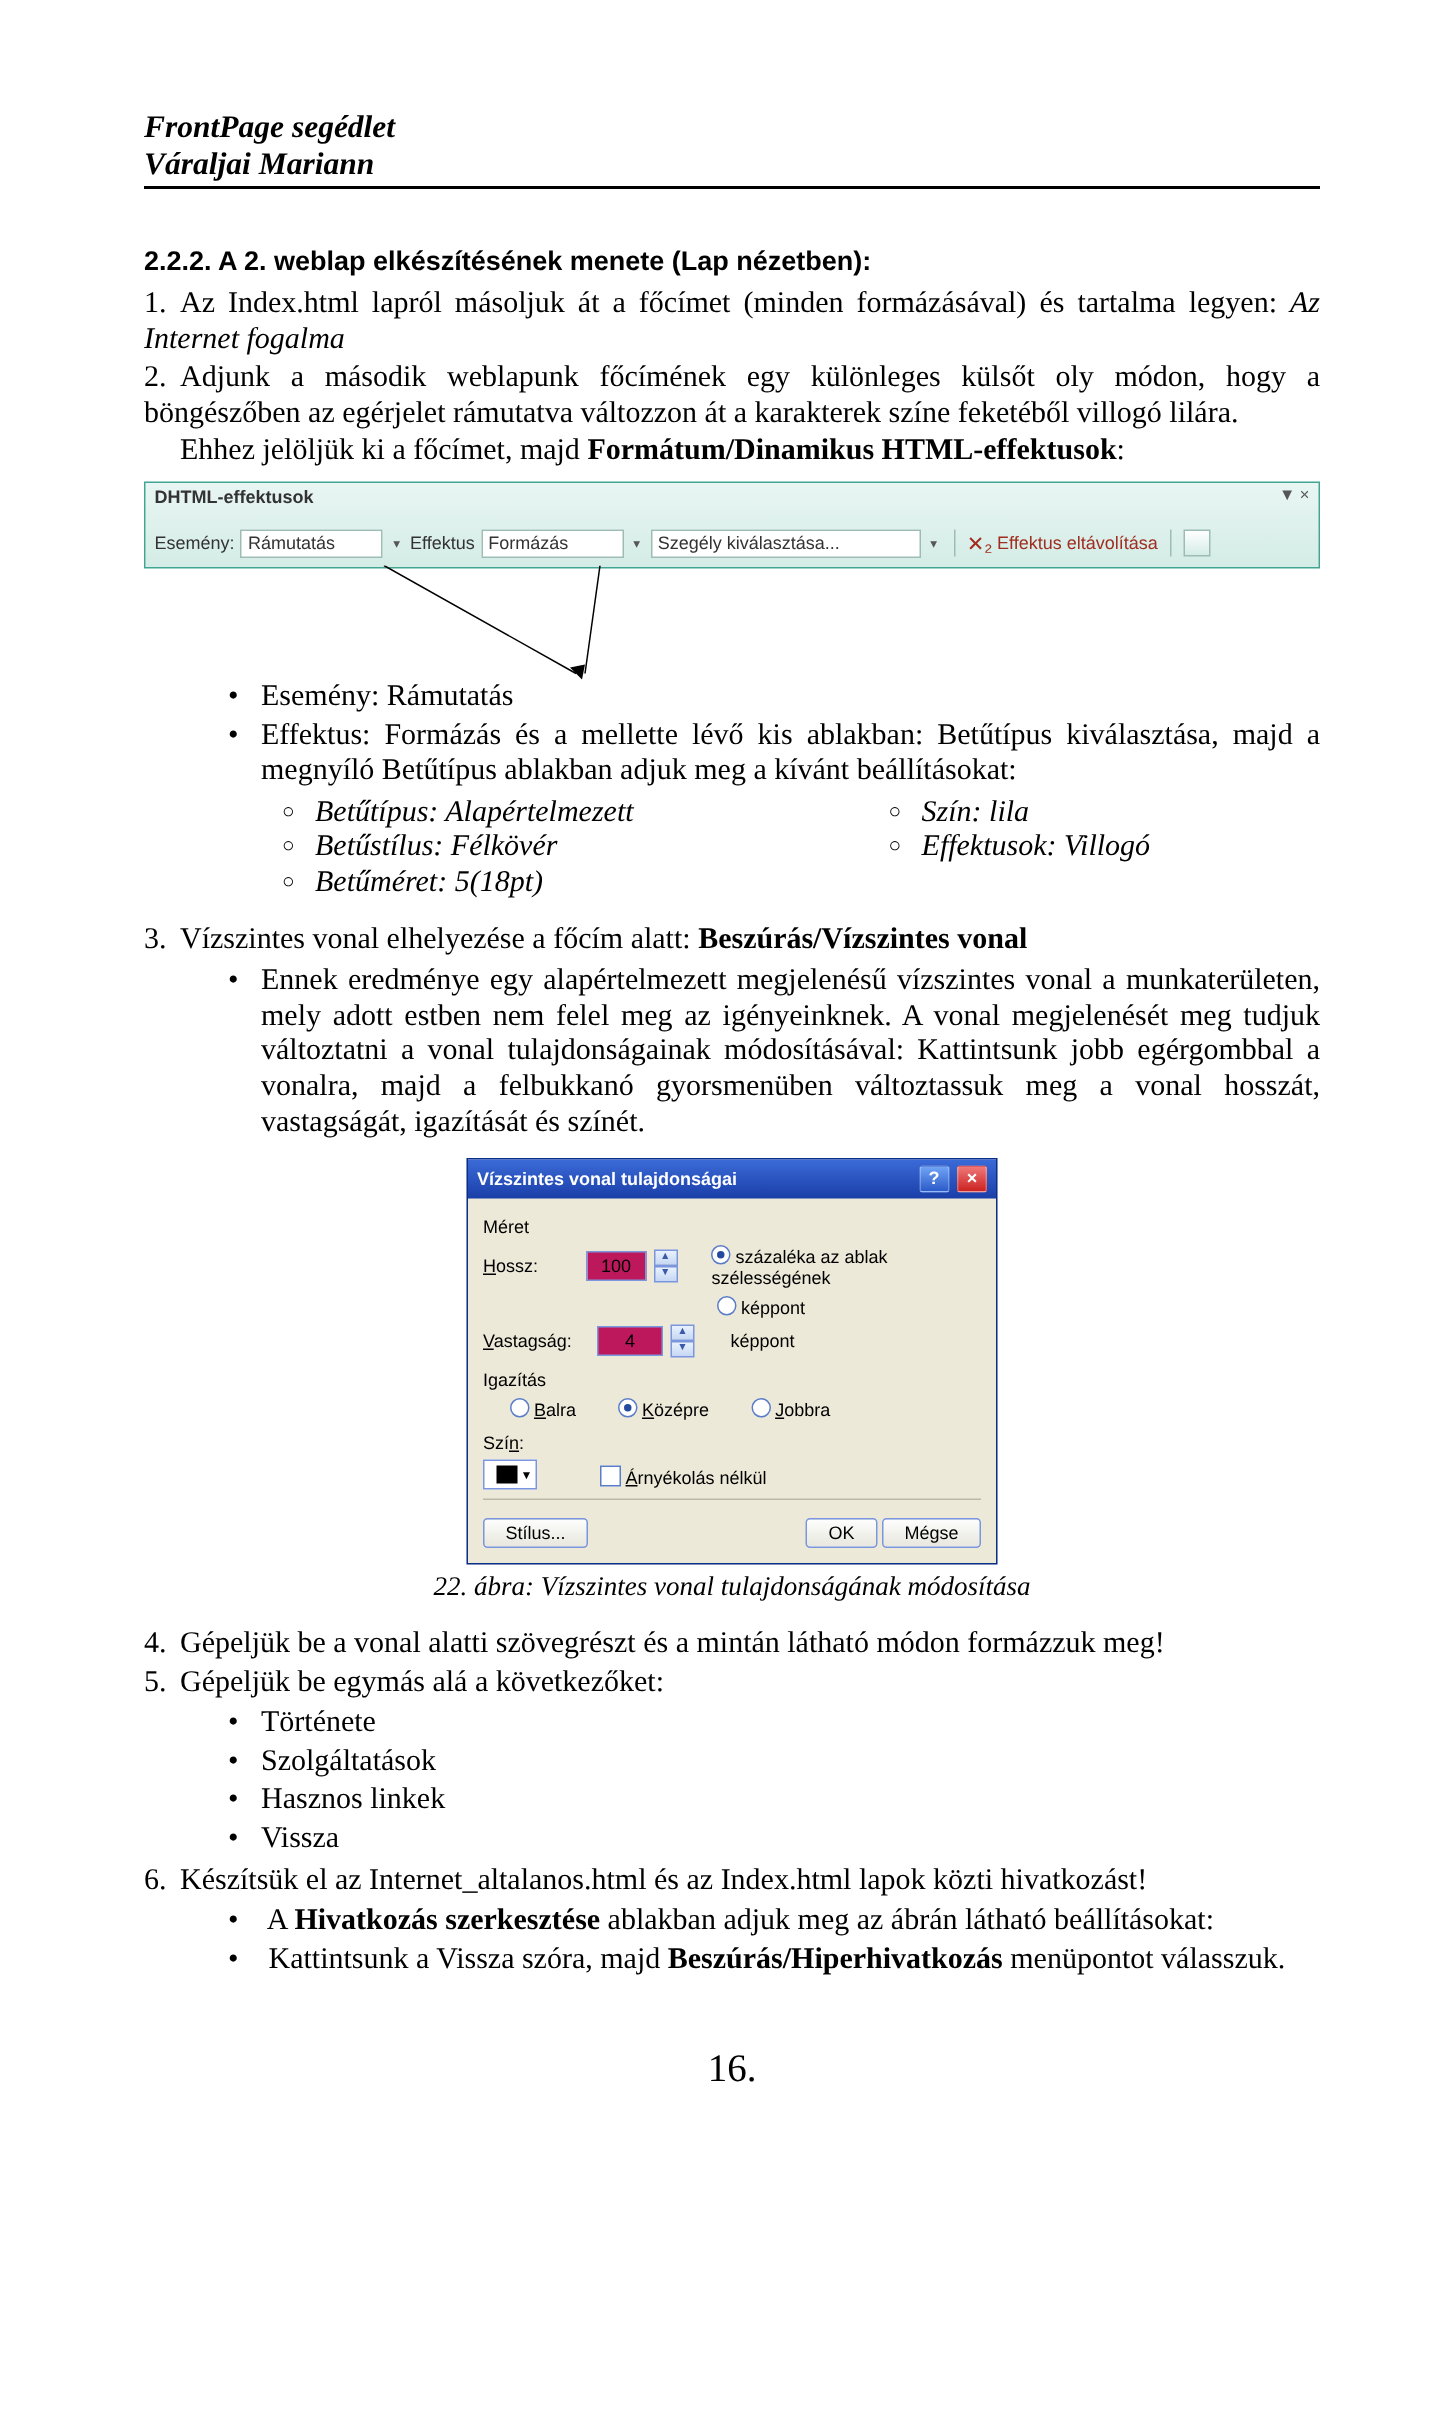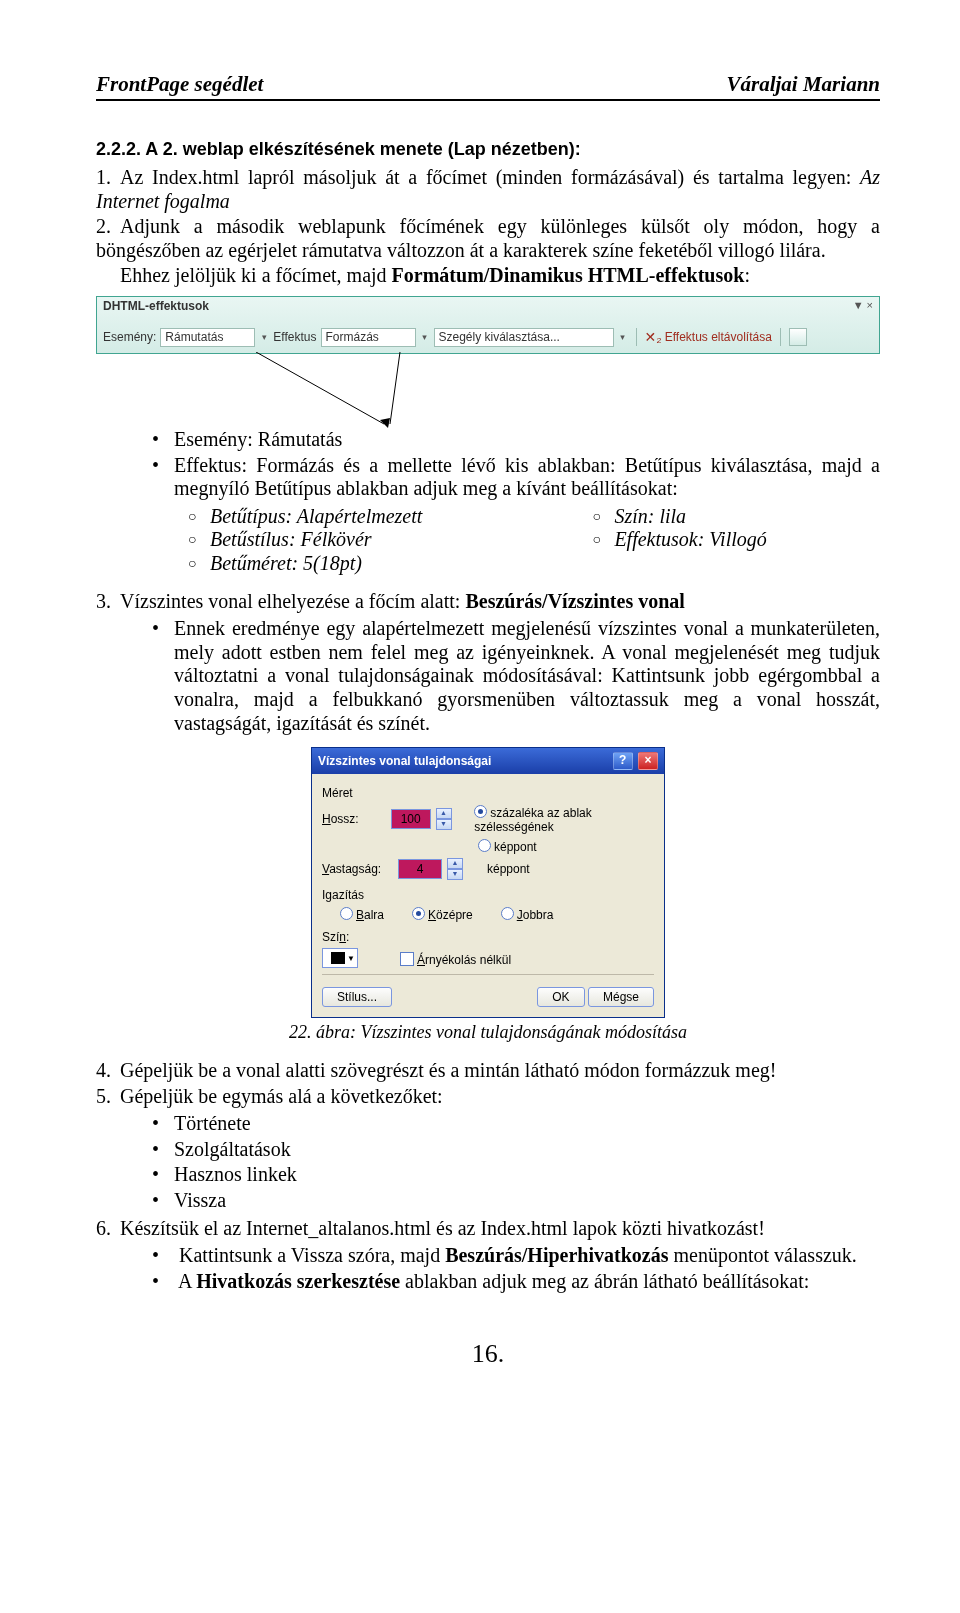--- a/index.html
+++ b/index.html
@@ -16,20 +16,21 @@
   }
   .hdr {
     display: flex;
     justify-content: space-between;
     font-style: italic;
     font-weight: bold;
     font-size: 21px;
     border-bottom: 2px solid #000;
     padding-bottom: 2px;
     margin-bottom: 38px;
+    flex-direction: column;
   }
   .h2 {
     font-family: Arial, sans-serif;
     font-weight: bold;
     font-size: 18px;
     margin: 20px 0 6px 0;
   }
   .para {
     text-align: justify;
     margin: 2px 0;
@@ -399,22 +400,22 @@
   <div class="bullet-item">Szolgáltatások</div>
   <div class="bullet-item">Hasznos linkek</div>
   <div class="bullet-item">Vissza</div>
 </div>
 
 <div class="para ol-item">
   <span class="ol-num">6.</span><span>Készítsük el az Internet_altalanos.html és az Index.html lapok közti hivatkozást!</span>
 </div>
 <div class="bullet-list">
   <div class="bullet-item">
+    <span>A </span><b>Hivatkozás szerkesztése</b><span> ablakban adjuk meg az ábrán látható beállításokat:</span>
+  </div>
+  <div class="bullet-item">
     <span>Kattintsunk a Vissza szóra, majd </span><b>Beszúrás/Hiperhivatkozás</b><span> menüpontot válasszuk.</span>
   </div>
-  <div class="bullet-item">
-    <span>A </span><b>Hivatkozás szerkesztése</b><span> ablakban adjuk meg az ábrán látható beállításokat:</span>
-  </div>
 </div>
 
 <div class="pagenum">16.</div>
 
 </div>
 
 </body></html>

